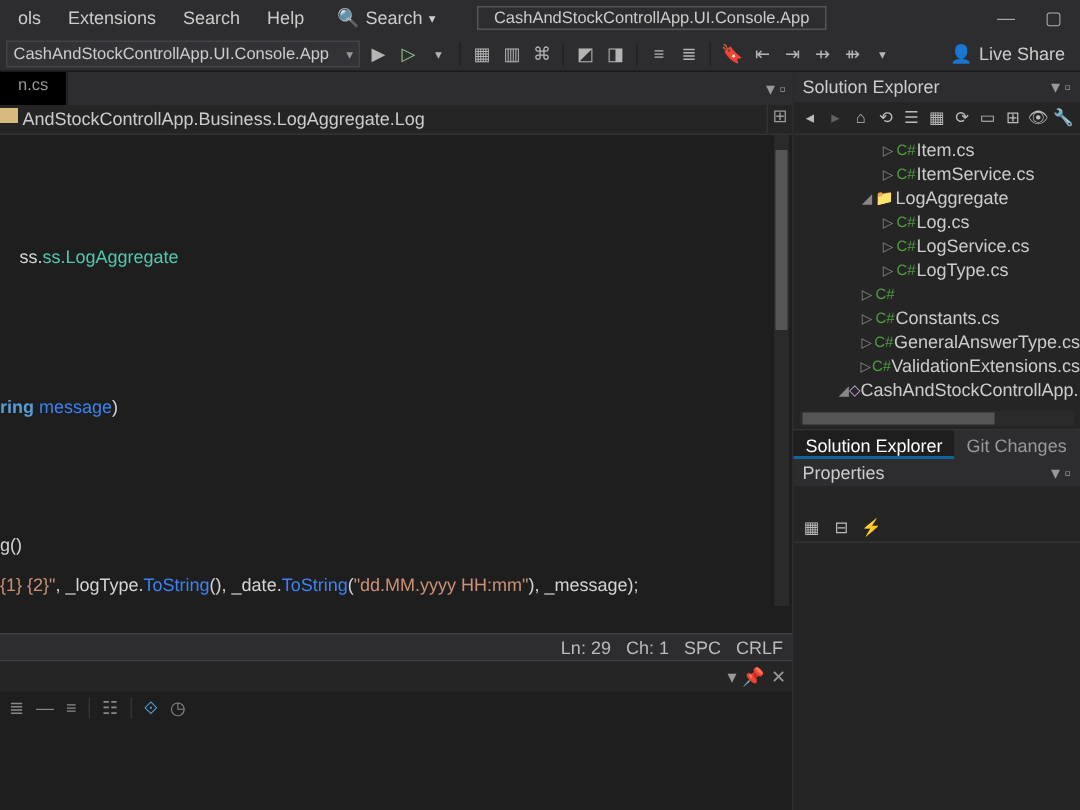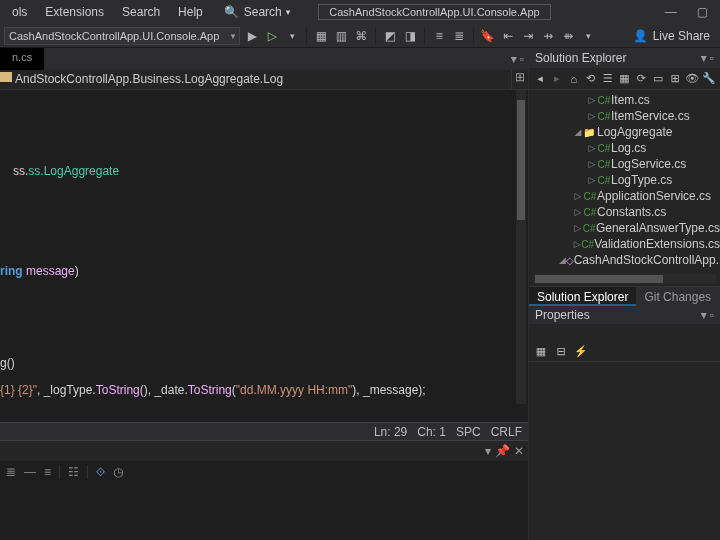--- a/index.html
+++ b/index.html
@@ -29,21 +29,21 @@
   .tab-icons { margin-left: auto; display: flex; align-items: center; gap: 3px; padding-right: 4px; color:#999; font-size:11px;}
   
   .navbar { display: flex; height: 20px; background: #252526; border-bottom: 1px solid #333; }
   .nav-seg { flex: 1; padding: 2px 0; font-size: 11px; color: #ccc; border-right: 1px solid #333; display:flex; align-items:flex-start; gap:3px; overflow:hidden; white-space:nowrap;}
   .nav-seg .ico { width:12px; height:10px; background:#d7ba7d; display:inline-block;}
   .nav-seg .ico2 { width:10px; height:10px; border:1px solid #4ec9b0; display:inline-block;}
   .plus { width:16px; color:#999; text-align:center;}
   
   .editor { flex: 1; position: relative; font-family: Consolas, monospace; font-size: 13px; background: #1e1e1e; overflow: hidden; }
   .code-line { position: absolute; left: 0; white-space: pre; color: #d4d4d4; }
-  .k-type { color: #4ec9b0; } .k-key { color: #569cd6; font-weight:bold;} .k-str { color: #ce9178; } .k-var { color: #f0abfc; } .k-ns{color:#d4d4d4;}
+  .k-type { color: #4ec9b0; } .k-key { color: #569cd6; font-weight:bold;} .k-str { color: #ce9178; } .k-var { color: #3b82f6; } .k-ns{color:#d4d4d4;}
   .vscroll { position: absolute; right: 2px; top: 0; bottom: 18px; width: 10px; background: #2a2a2a;}
   .vthumb { position:absolute; top:10px; height:120px; left:1px; right:1px; background:#555;}
   
   .statusbar { height: 18px; background: #2d2d30; border-top: 1px solid #3f3f46; display: flex; align-items: center; justify-content: flex-end; gap: 10px; padding: 0 6px; font-size: 11px; color: #bbb; }
   
   .panel2 { height: 100px; border-top: 1px solid #3f3f46; background:#1e1e1e; }
   .panel2-hdr { height: 20px; background: #252526; display: flex; align-items: center; justify-content: flex-end; padding-right:4px; gap:4px; color:#999;}
   .panel2-tb { display:flex; gap:8px; padding:4px 6px; color:#888;}
   
   .panel-title { height: 20px; display: flex; align-items: center; padding: 0 6px; background: #2d2d30; font-size: 11px; color: #ccc; }
@@ -213,21 +213,20 @@
           <span>LogService.cs</span>
         </div>
         <div class="tn" style="padding-left: 58px;">
           <span class="exp">▷</span>
           <span class="ficon cs">C#</span>
           <span>LogType.cs</span>
         </div>
         <div class="tn" style="padding-left: 44px;">
           <span class="exp">▷</span>
           <span class="ficon cs">C#</span>
-          <span>ApplicationService.cs</span>
         </div>
         <div class="tn" style="padding-left: 44px;">
           <span class="exp">▷</span>
           <span class="ficon cs">C#</span>
           <span>Constants.cs</span>
         </div>
         <div class="tn" style="padding-left: 44px;">
           <span class="exp">▷</span>
           <span class="ficon cs">C#</span>
           <span>GeneralAnswerType.cs</span>

